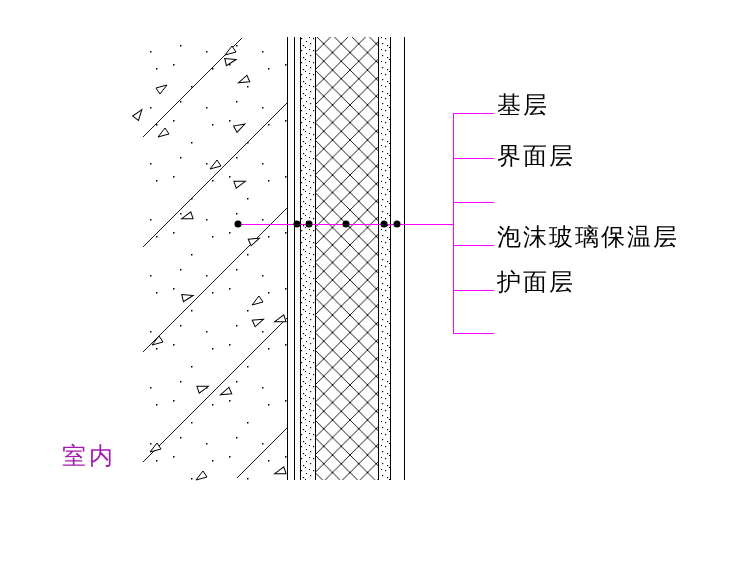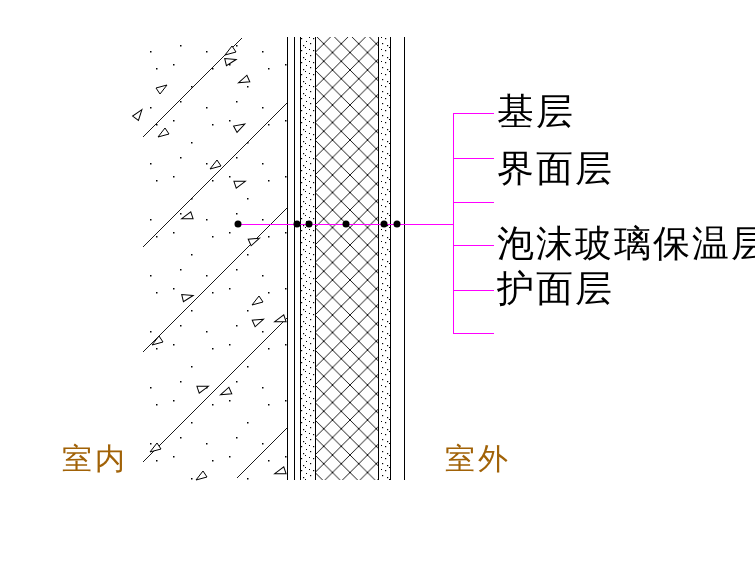--- a/index.html
+++ b/index.html
@@ -7,33 +7,33 @@
     position:relative;
     width:755px;height:562px;
     background:#fff;
     overflow:hidden;
     font-family:"Liberation Serif","DejaVu Serif",serif;
   }
   #drawing{position:absolute;left:0;top:0;}
   .layer-label{
     position:absolute;
     left:497px;
-    font-size:37px;
+    font-size:24px;
     line-height:1;
     letter-spacing:2px;
     color:#000;
     white-space:nowrap;
     text-align:right;
   }
   .loc-label{
     position:absolute;
-    font-size:30px;
+    font-size:24px;
     line-height:1;
     letter-spacing:3px;
-    color:#a16207;
+    color:#a21caf;
     white-space:nowrap;
   }
 </style>
 </head>
 <body>
 
 <div id="canvas">
 
   <svg id="drawing" width="755" height="562" viewBox="0 0 755 562">
     <defs>
@@ -134,20 +134,19 @@
       <circle cx="238" cy="224" r="3.5"></circle>
       <circle cx="297" cy="224" r="3.5"></circle>
       <circle cx="309" cy="224" r="3.5"></circle>
       <circle cx="346" cy="224" r="3.5"></circle>
       <circle cx="384" cy="224" r="3.5"></circle>
       <circle cx="397" cy="224" r="3.5"></circle>
     </g>
   </svg>
 
   <div class="layer-label" style="top:93px">基层</div>
-  <div class="layer-label" style="top:150px">界面层</div>
+  <div class="layer-label" style="top:144px">界面层</div>
   <div class="layer-label" style="top:270px">护面层</div>
   <div class="layer-label" style="top:225px">泡沫玻璃保温层</div>
 
   <div class="loc-label" style="left:62px;top:444px">室内</div>
-  <div class="loc-label" style="left:445px;top:444px">室外</div>
 
 </div>
 
 </body></html>

